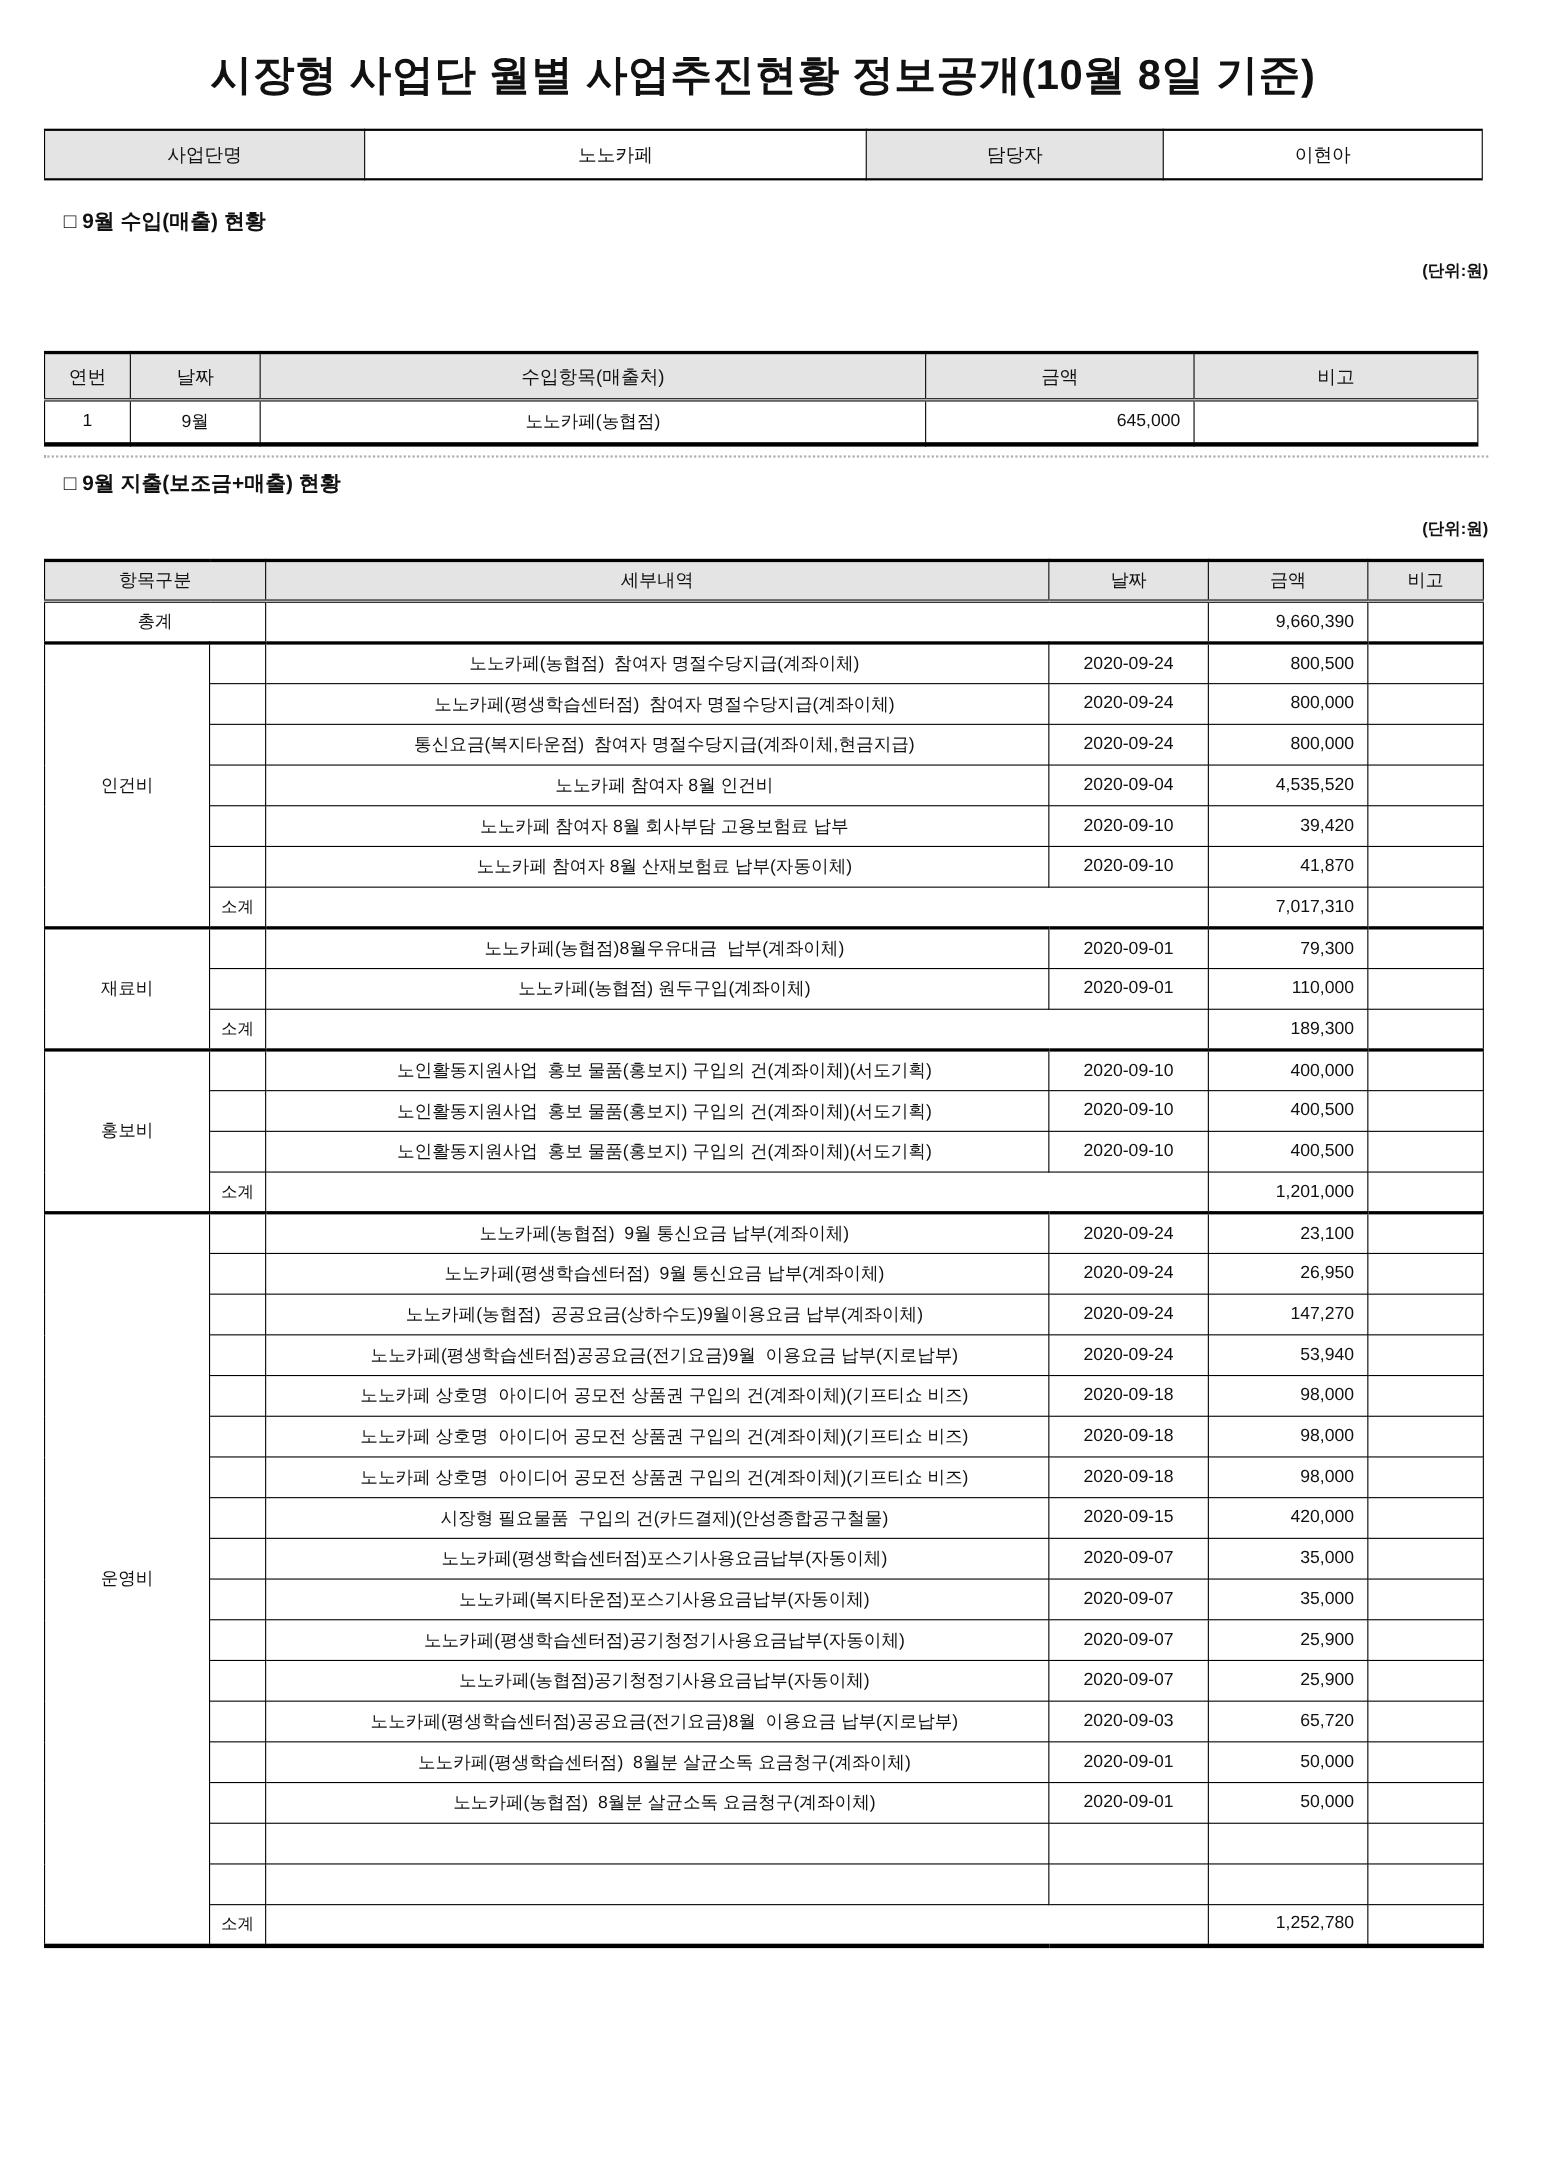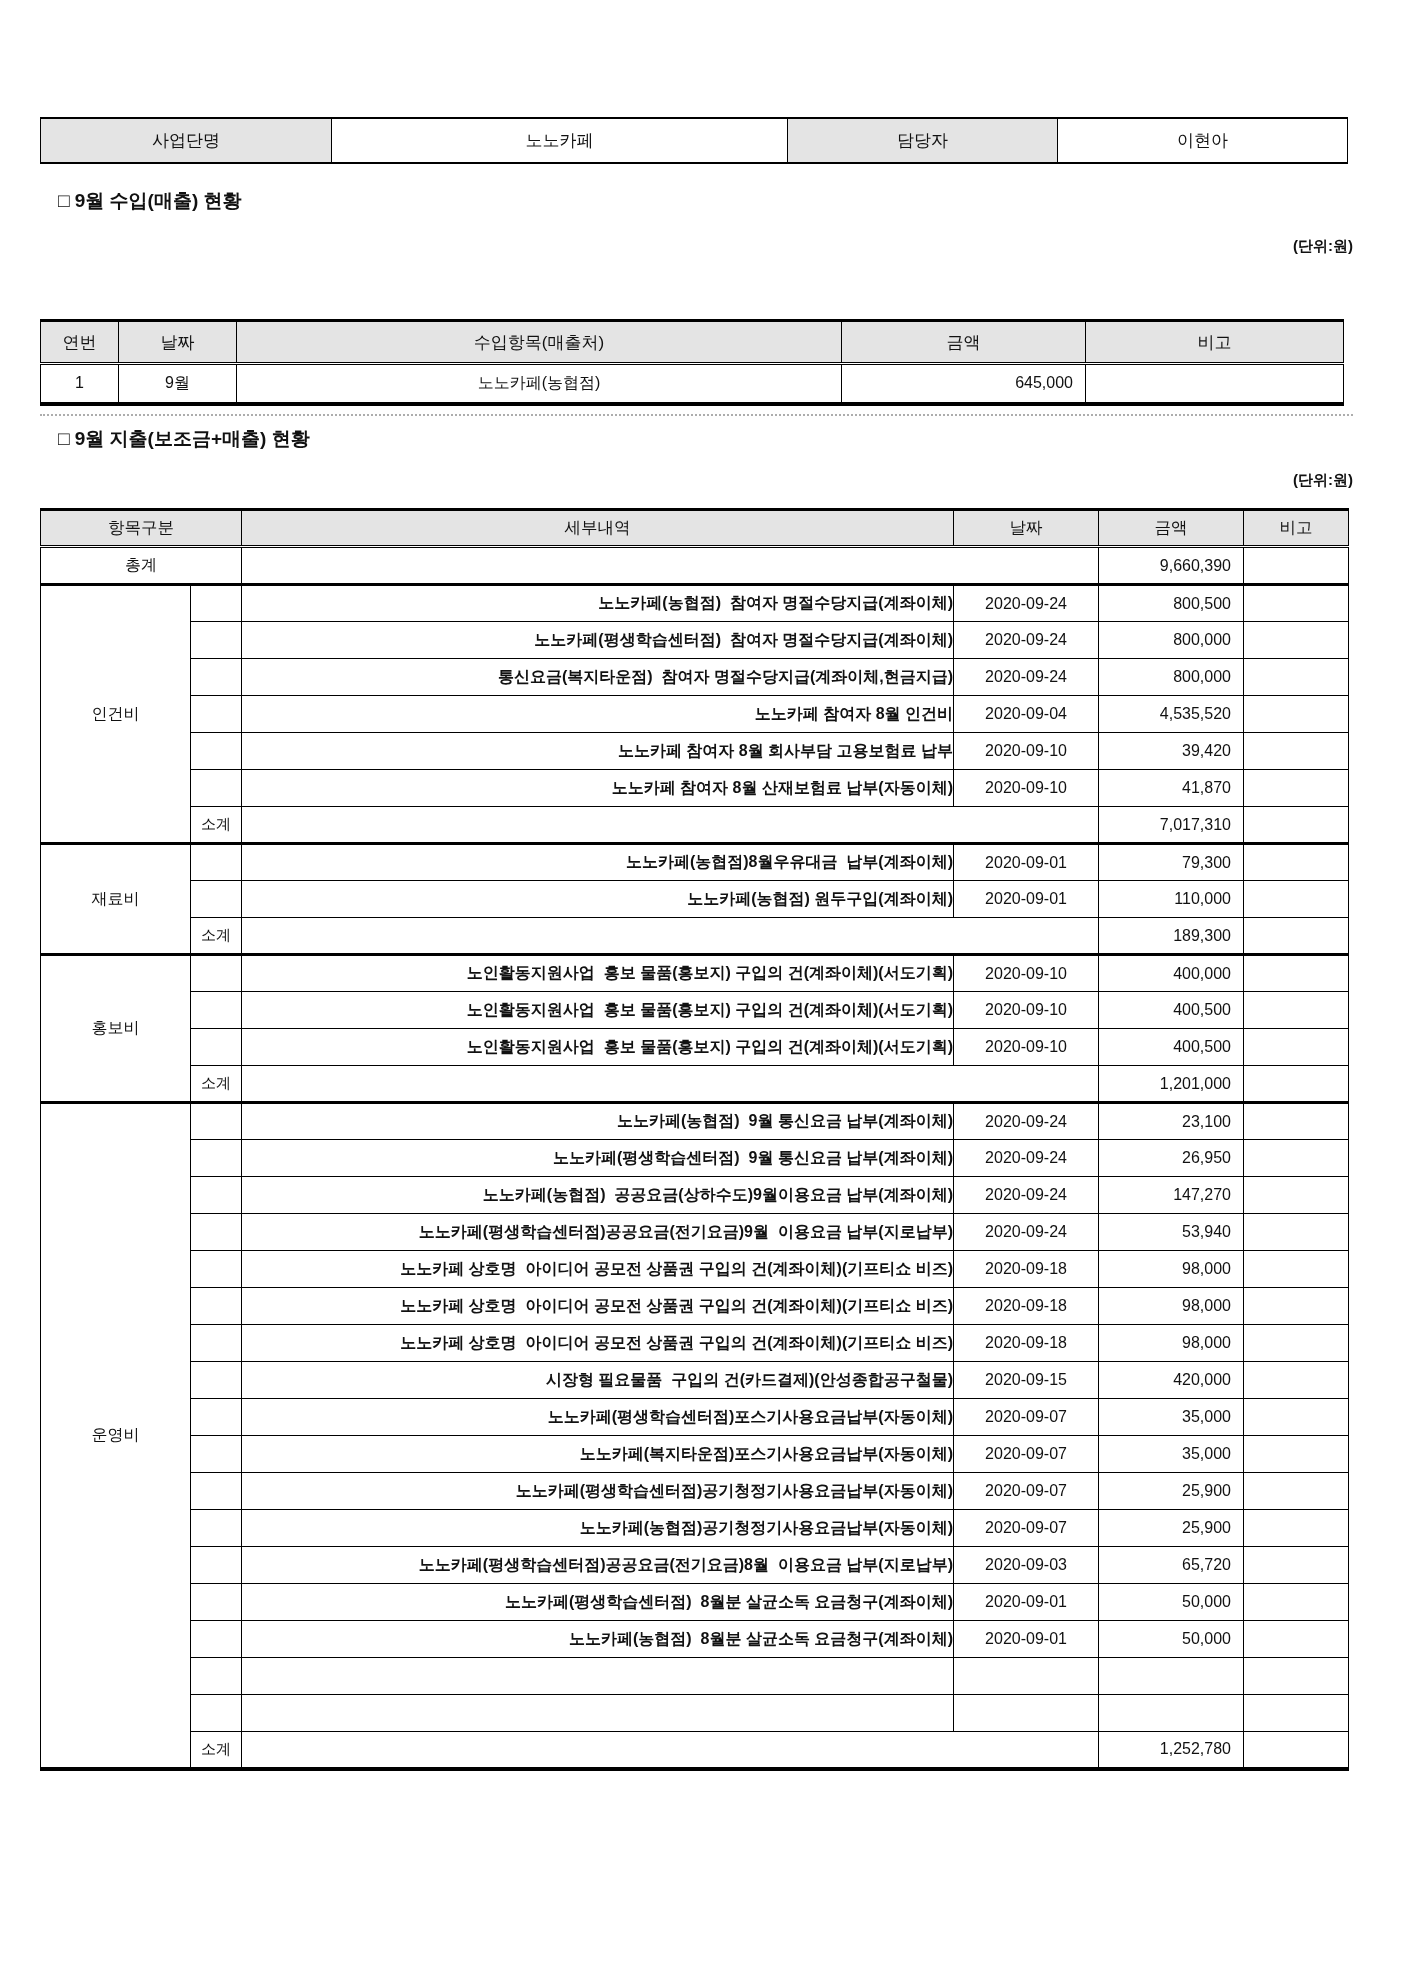--- a/index.html
+++ b/index.html
@@ -30,34 +30,35 @@
   .income td{text-align:center;}
   .income td.num{text-align:right;padding-right:12px;}
   .income .total-label{font-weight:bold;font-size:17px;white-space:pre;}
   .income .bold{font-weight:bold;font-size:17px;}
   
   .expense{top:508px;width:1308px;border-top:3px solid #000;border-bottom:4px solid #000;}
   .expense thead tr{height:37px;}
   .expense tbody tr{height:37px;}
   .expense thead td{background:#e4e4e4;text-align:center;font-size:16.5px;border-bottom:3px double #000;}
   .expense td.cat{text-align:center;}
-  .expense td.detail{text-align:right;padding-left:13px;white-space:pre;font-weight:bold;}
+  .expense td.detail{text-align:center;padding-left:13px;white-space:pre;}
   .expense td.date{text-align:center;}
   .expense td.num{text-align:right;padding-right:12px;}
   .expense td.sub-label{text-align:center;font-size:15px;}
   .expense tr.total-row{height:38px;}
   .expense tr.total-row td{border-bottom:3px solid #000;}
   .expense tr.group-start td{border-top:3px solid #000;}
   .expense .bold{font-weight:normal;margin-left:16px;}
 </style>
 </head>
 <body>
 
 <div class="page">
 
+  <div class="title">시장형 사업단 월별 사업추진현황 정보공개(10월 8일 기준)</div>
 
   <table class="info">
     <colgroup>
         <col style="width:291px">
         <col style="width:456px">
         <col style="width:270px">
         <col style="width:290px">
       </colgroup>
     <tbody>
       <tr>

